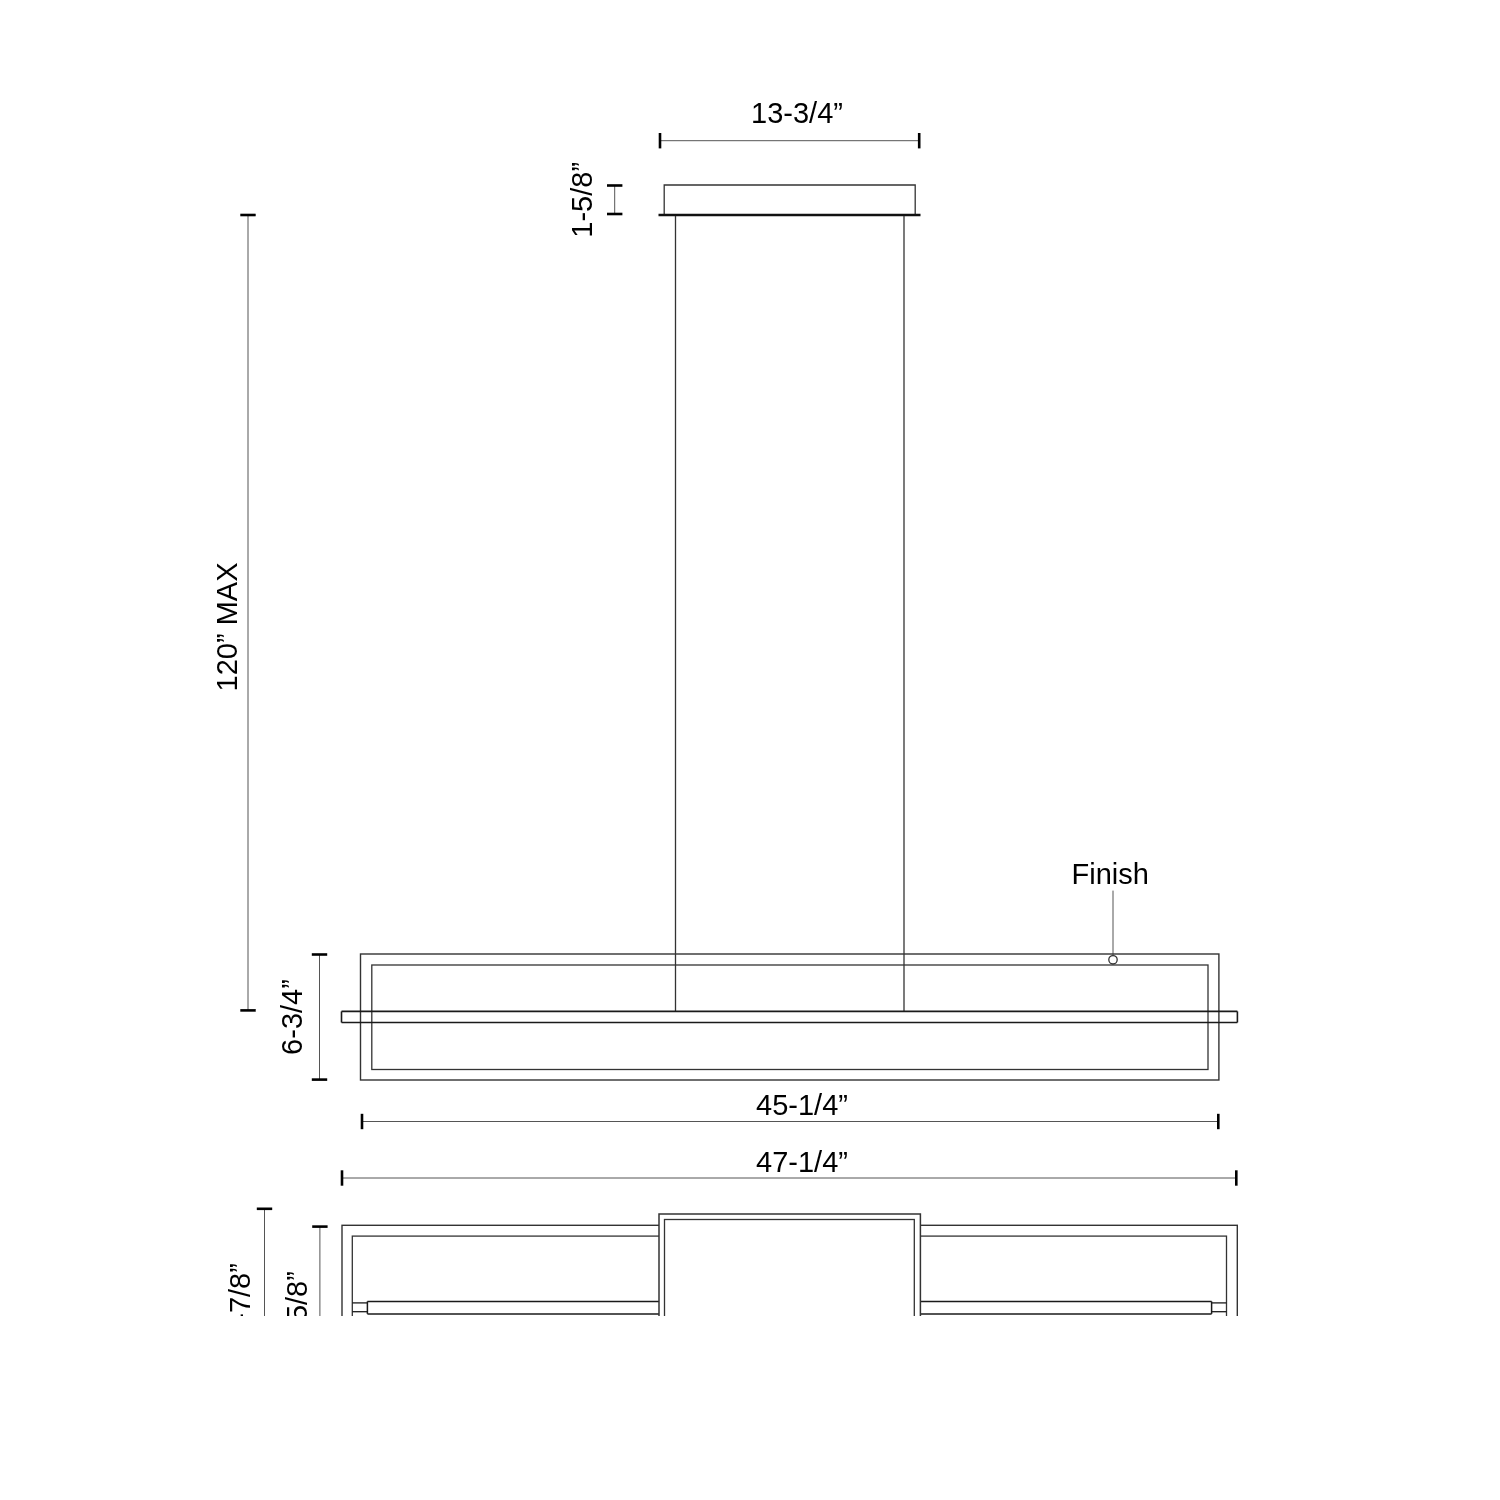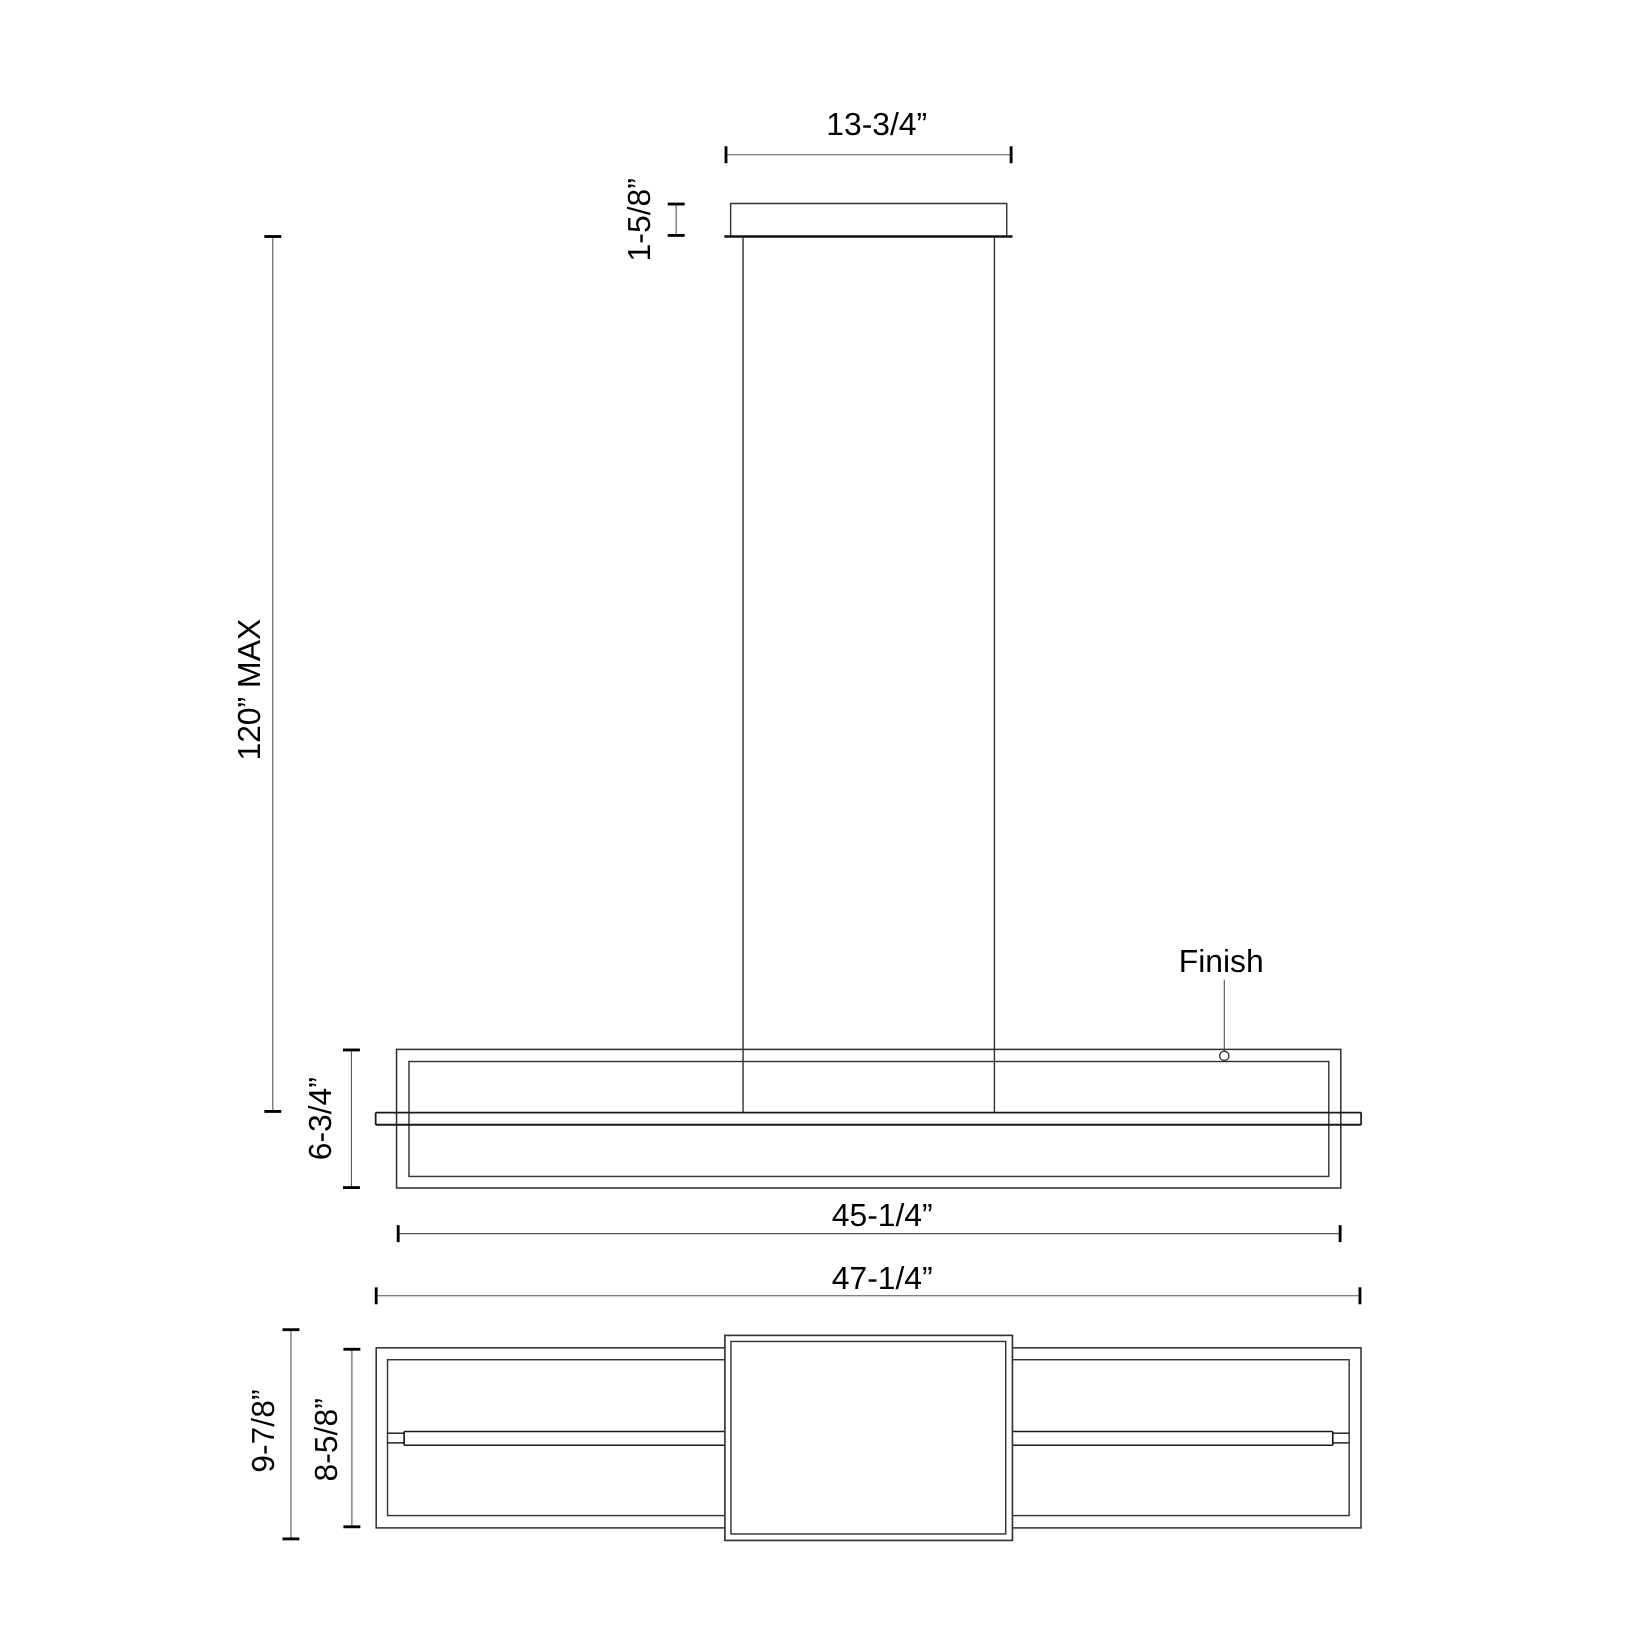--- a/index.html
+++ b/index.html
@@ -1,16 +1,16 @@
 <!DOCTYPE html>
 <html><head>
 <meta charset="utf-8">
 <style>
   html,body{margin:0;padding:0;background:#ffffff;-webkit-font-smoothing:antialiased;}
-  .page{width:1500px;height:1500px;position:relative;background:#fdba74;overflow:hidden;}
+  .page{width:1500px;height:1316px;position:relative;background:#fdba74;overflow:hidden;}
   text{font-family:"Liberation Sans",sans-serif;fill:#000000;}
 </style>
 </head>
 <body>
 <div class="page">
 <svg width="1500" height="1500" viewBox="0 0 1500 1500">
   <rect x="0" y="0" width="1500" height="1500" fill="#ffffff"></rect>
 
   <text x="797" y="123" font-size="29" text-anchor="middle">13-3/4”</text>
 

